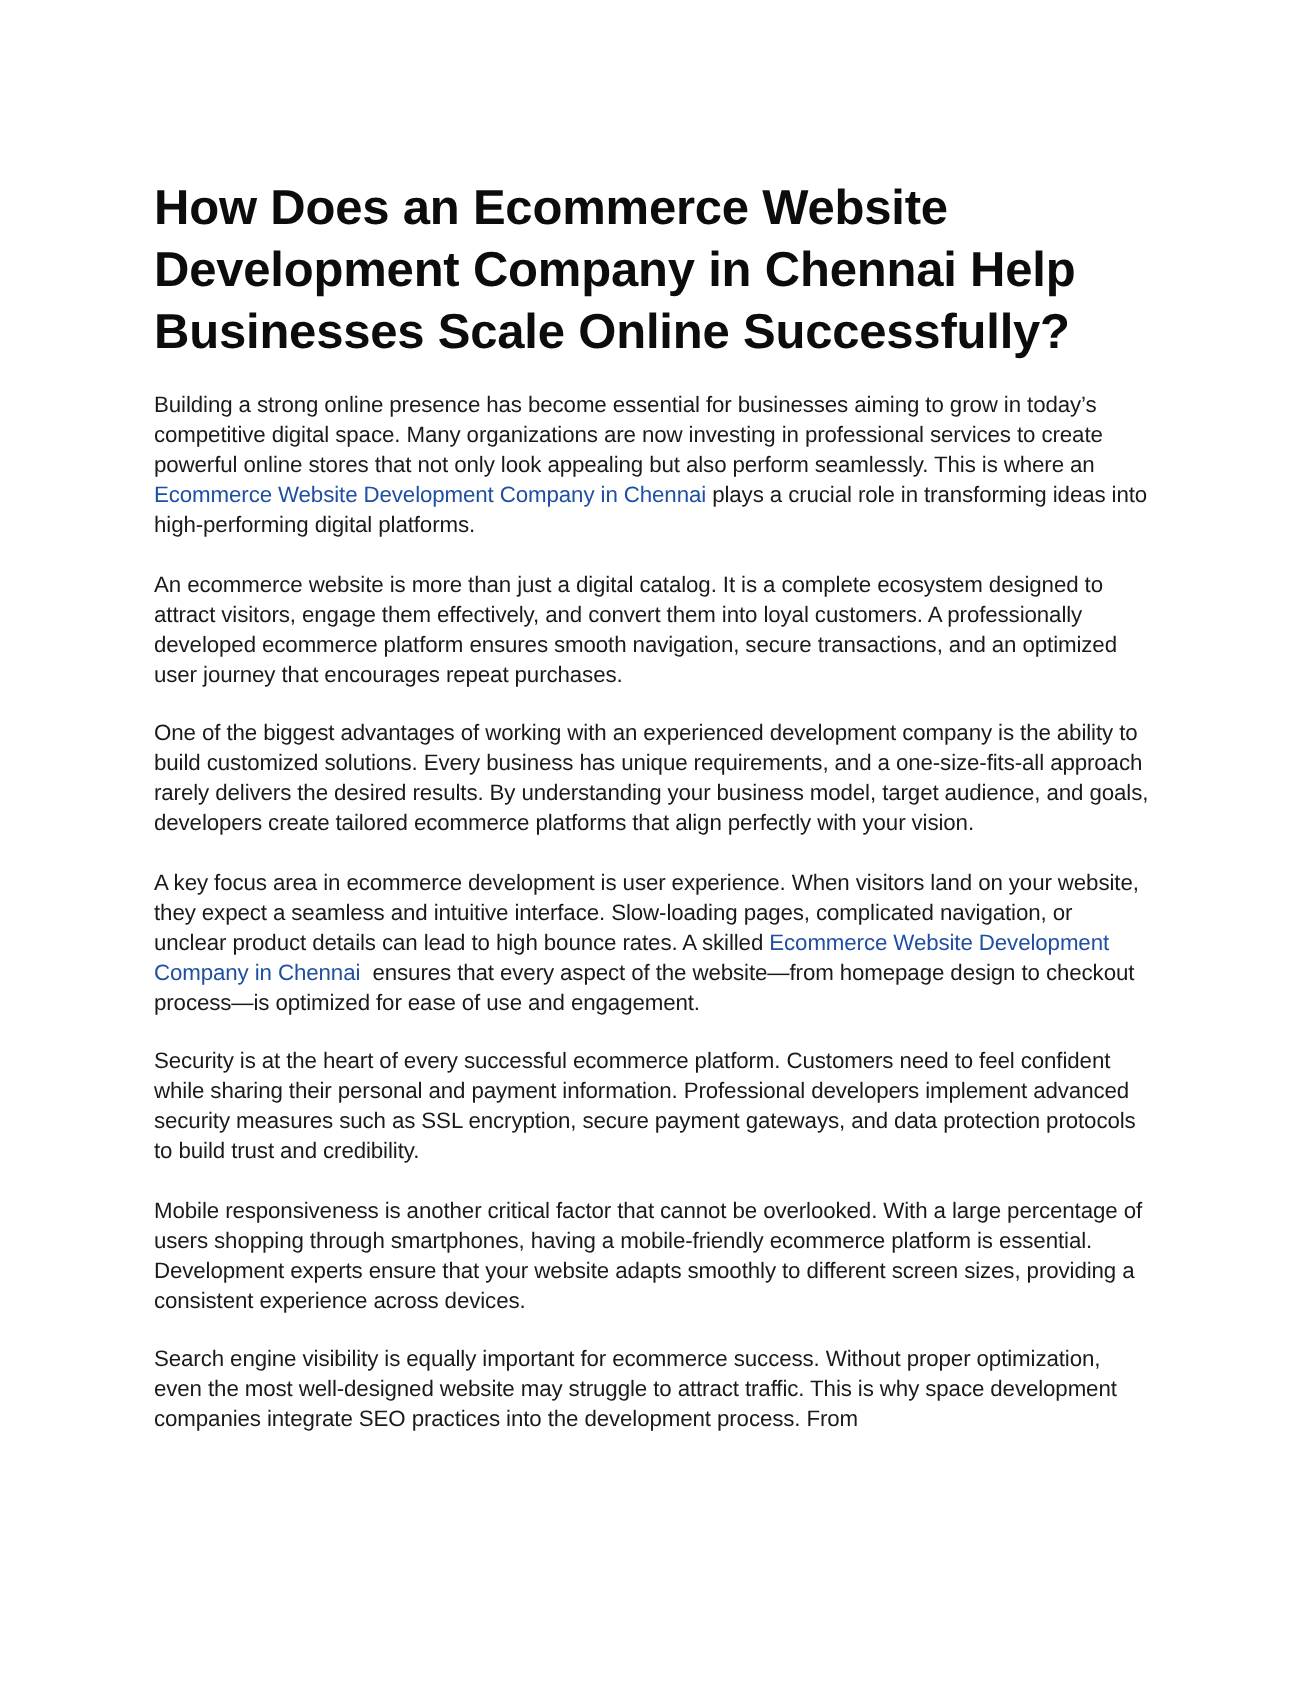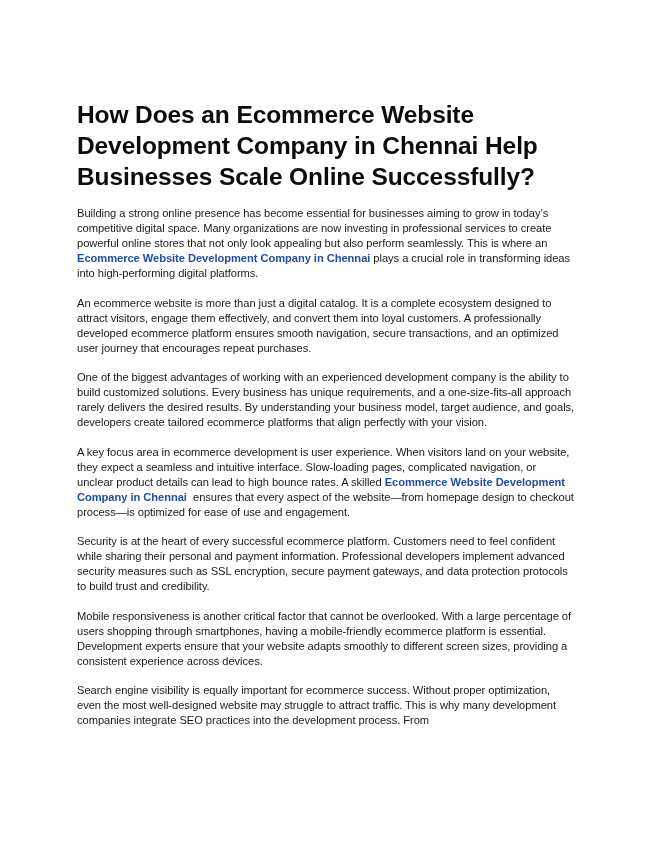--- a/index.html
+++ b/index.html
@@ -1,43 +1,43 @@
 <!DOCTYPE html>
 <html><head>
   <meta charset="utf-8">
   <style>
     html, body { margin: 0; padding: 0; background: #ffffff; }
     body { width: 650px; height: 841px; overflow: hidden; position: relative; }
     .page {
-      position: absolute; left: 77px; top: 99px; width: 498px;
+      position: absolute; left: 77px; top: 89px; width: 498px;
       font-family: "Liberation Sans", sans-serif; color: #111111;
     }
     .title {
       font-family: "Liberation Sans", sans-serif;
       font-weight: bold; font-size: 24.5px; line-height: 31px;
       margin: 0 0 14px 0; color: #0c0c0c; letter-spacing: -0.1px;
     }
     .para {
       font-size: 11.15px; line-height: 15px; margin: 0 0 14.5px 0;
       color: #1a1a1a; letter-spacing: -0.05px;
     }
-    .link { color: #1f4fa3; font-weight: bold; text-decoration: none; }
+    .link { color: #1f4fa3; font-weight: normal; text-decoration: none; }
   </style>
 </head>
 <body>
 
 <div class="page">
   <h1 class="title">How Does an Ecommerce Website Development Company in Chennai Help Businesses Scale Online Successfully?</h1>
 
   <p class="para"><span>Building a strong online presence has become essential for businesses aiming to grow in today’s competitive digital space. Many organizations are now investing in professional services to create powerful online stores that not only look appealing but also perform seamlessly. This is where an </span><a class="link">Ecommerce Website Development Company in Chennai</a><span> plays a crucial role in transforming ideas into high-performing digital platforms.</span></p>
 
   <p class="para">An ecommerce website is more than just a digital catalog. It is a complete ecosystem designed to attract visitors, engage them effectively, and convert them into loyal customers. A professionally developed ecommerce platform ensures smooth navigation, secure transactions, and an optimized user journey that encourages repeat purchases.</p>
 
   <p class="para">One of the biggest advantages of working with an experienced development company is the ability to build customized solutions. Every business has unique requirements, and a one-size-fits-all approach rarely delivers the desired results. By understanding your business model, target audience, and goals, developers create tailored ecommerce platforms that align perfectly with your vision.</p>
 
   <p class="para"><span>A key focus area in ecommerce development is user experience. When visitors land on your website, they expect a seamless and intuitive interface. Slow-loading pages, complicated navigation, or unclear product details can lead to high bounce rates. A skilled </span><a class="link">Ecommerce Website Development Company in Chennai</a><span style="white-space: pre-wrap;">  ensures that every aspect of the website—from homepage design to checkout process—is optimized for ease of use and engagement.</span></p>
 
   <p class="para">Security is at the heart of every successful ecommerce platform. Customers need to feel confident while sharing their personal and payment information. Professional developers implement advanced security measures such as SSL encryption, secure payment gateways, and data protection protocols to build trust and credibility.</p>
 
   <p class="para">Mobile responsiveness is another critical factor that cannot be overlooked. With a large percentage of users shopping through smartphones, having a mobile-friendly ecommerce platform is essential. Development experts ensure that your website adapts smoothly to different screen sizes, providing a consistent experience across devices.</p>
 
-  <p class="para">Search engine visibility is equally important for ecommerce success. Without proper optimization, even the most well-designed website may struggle to attract traffic. This is why many development companies integrate SEO practices into the development process. From</p>
+  <p class="para">Search engine visibility is equally important for ecommerce success. Without proper optimization, even the most well-designed website may struggle to attract traffic. This is why space development companies integrate SEO practices into the development process. From</p>
 </div>
 
 </body></html>

